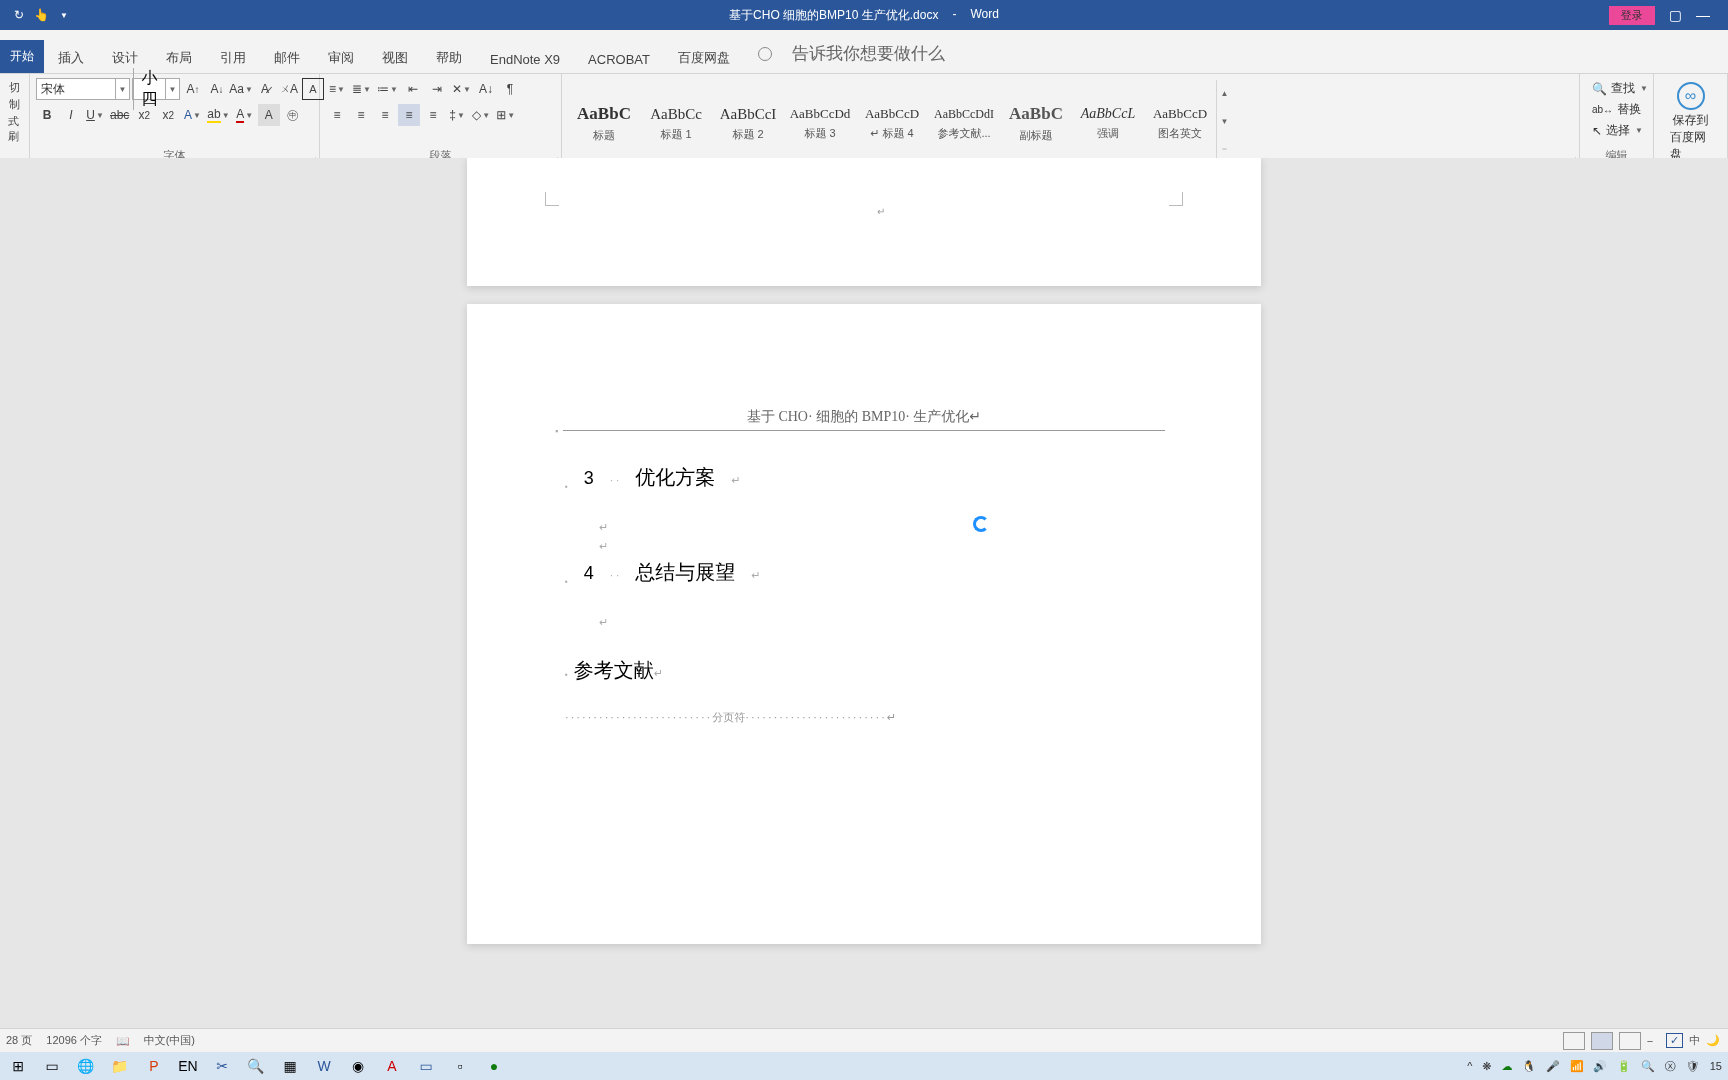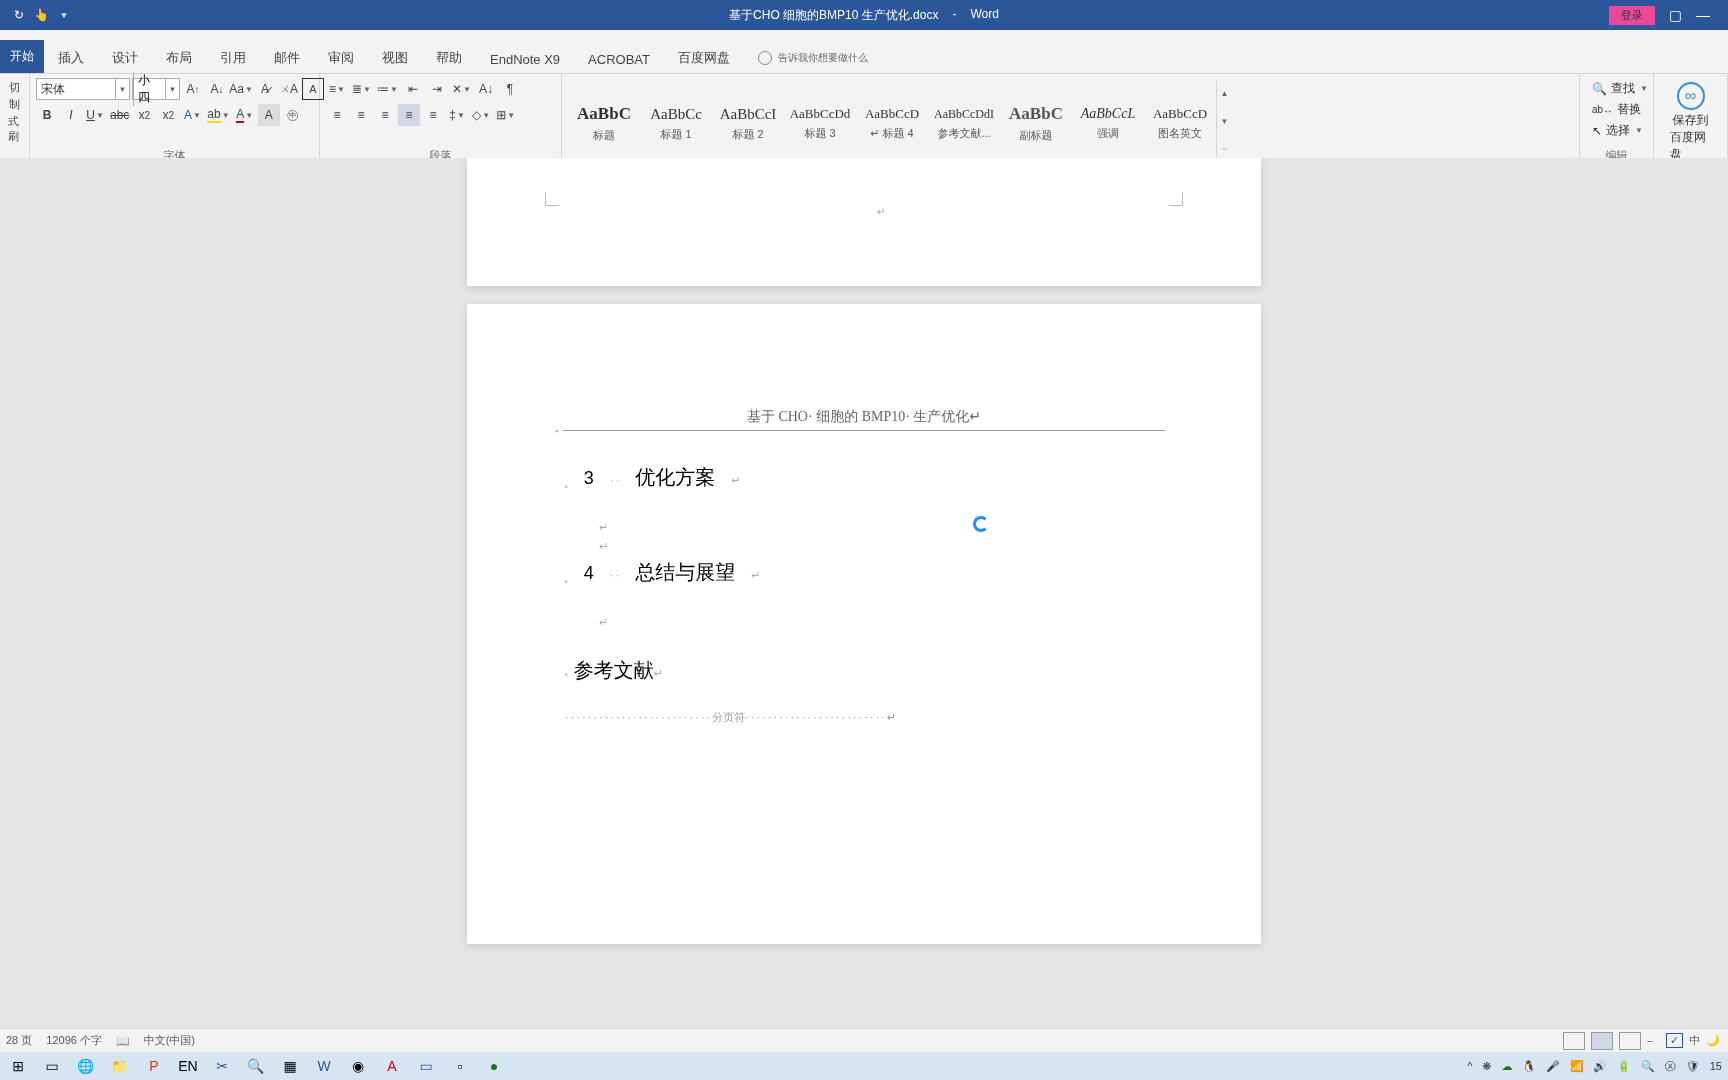--- a/index.html
+++ b/index.html
@@ -11,40 +11,40 @@
 .titlebar .qat span { color:#fff; cursor:pointer; }
 .titlebar .title { position:absolute; left:50%; transform:translateX(-50%); display:flex; gap:14px; align-items:flex-start; }
 .titlebar .right { margin-left:auto; display:flex; align-items:center; gap:14px; padding-right:18px; }
 .titlebar .login { background:#ec4899; color:#333; padding:2px 12px; font-size:11px; }
 .titlebar .winbtn { color:#fff; font-size:14px; }
 
 
 .tabs { height:44px; background:#f3f3f3; border-bottom:1px solid #d4d4d4; display:flex; align-items:flex-end; }
 .tab { padding:8px 14px 6px; font-size:13px; color:#444; cursor:pointer; }
 .tab.file { background:#2b579a; color:#fff; padding:8px 10px; margin-right:0; font-size:12px; }
-.tell-me { display:flex; align-items:center; gap:6px; color:#666; padding:8px 14px; font-size:10px; }
+.tell-me { display:flex; align-items:center; gap:20px; color:#666; padding:8px 14px; font-size:17px; }
 .bulb { width:14px; height:14px; border:1.5px solid #888; border-radius:50%; position:relative; }
 
 
 .ribbon { height:94px; background:#f3f3f3; border-bottom:1px solid #d4d4d4; display:flex; }
 .group { border-right:1px solid #d4d4d4; display:flex; flex-direction:column; justify-content:space-between; padding:4px 6px 2px; position:relative; }
 .group .label { text-align:center; font-size:11px; color:#666; padding-bottom:2px; }
 .group .rows { display:flex; flex-direction:column; gap:4px; flex:1; }
 .row { display:flex; align-items:center; gap:2px; }
 .btn { display:inline-flex; align-items:center; justify-content:center; min-width:22px; height:22px; font-size:12px; color:#444; cursor:pointer; padding:0 2px; }
 .dd { font-size:8px; color:#666; margin-left:1px; }
 .dialog-launch { position:absolute; bottom:2px; right:3px; font-size:9px; color:#888; cursor:pointer; }
 
 
 .clip-left { display:flex; flex-direction:column; align-items:center; gap:2px; padding:2px; font-size:11px; color:#444; }
 
 
 .font-combo { display:flex; align-items:center; background:#fff; border:1px solid #ababab; height:22px; }
 .font-name { width:78px; padding:0 4px; font-size:12px; color:#333; }
-.font-size { width:32px; padding:0 4px; font-size:12px; text-align:left; border-left:1px solid #ababab; }
+.font-size { width:32px; padding:0 4px; font-size:16px; text-align:center; border-left:1px solid #ababab; }
 .combo-arrow { width:14px; text-align:center; font-size:8px; color:#666; border-left:1px solid #ababab; height:100%; display:flex; align-items:center; justify-content:center; }
 
 
 .styles-gallery { display:flex; align-items:stretch; flex:1; padding:2px 0; }
 .style-item { width:72px; display:flex; flex-direction:column; align-items:center; justify-content:center; cursor:pointer;text-align:right; }
 .style-preview { font-family:"Times New Roman","SimSun",serif; color:#333; font-size:15px; padding:6px 0 0; }
 .style-name { font-size:11px; color:#555; padding:4px 0 2px; }
 .gallery-scroll { width:16px; display:flex; flex-direction:column; border-left:1px solid #d4d4d4; }
 .gallery-scroll span { flex:1; display:flex; align-items:center; justify-content:center; font-size:8px; color:#666; cursor:pointer; }
 

